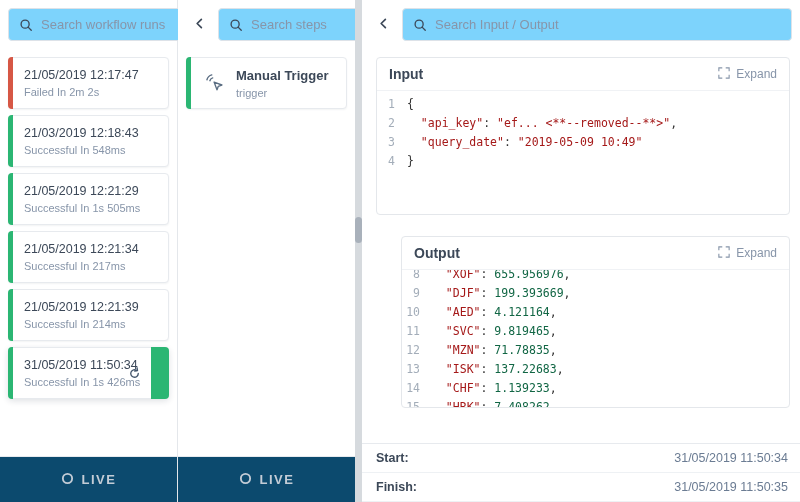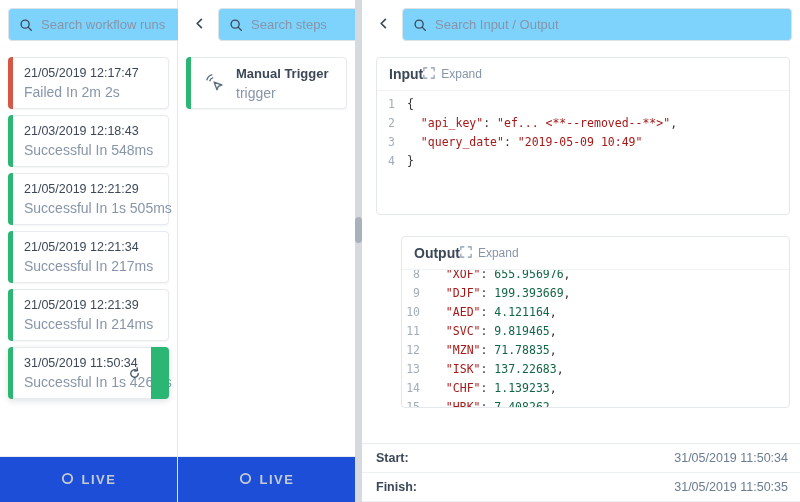--- a/index.html
+++ b/index.html
@@ -21,35 +21,35 @@
   .search-box input::placeholder { color:#8795a9; }
 
   .list { flex:1; min-height:0; padding:8px; display:flex; flex-direction:column; gap:6px; overflow:hidden; }
   .card { position:relative; flex:none; min-height:52px; background:#fff; border:1px solid #e7eaee; border-radius:4px;
           box-shadow:0 1px 2px rgba(31,45,61,.06); display:flex; align-items:center; padding:6px 8px 6px 15px; cursor:pointer; }
   .card::before { content:""; position:absolute; left:-1px; top:-1px; bottom:-1px; width:5px; border-radius:4px 0 0 4px; background:var(--stripe, var(--green,#2bb673)); }
   .card.selected { box-shadow:0 2px 6px rgba(31,45,61,.14); }
   .card.selected::after { content:""; position:absolute; right:-1px; top:-1px; bottom:-1px; width:18px; border-radius:0 4px 4px 0; background:var(--stripe, var(--green,#2bb673)); }
   .card-title { font-size:12.5px; color:#3c4858; white-space:nowrap; }
   .step-title { font-weight:700; font-size:13px; }
-  .card-sub { font-size:14px; color:#8795a9; margin-top:4px; white-space:nowrap; }
+  .card-sub { font-size:11px; color:#8795a9; margin-top:4px; white-space:nowrap; }
   .retry-btn { position:absolute; right:24px; top:50%; transform:translateY(-50%); width:20px; height:20px; display:flex; align-items:center; justify-content:center; background:none; border:none; cursor:pointer; }
   .step-icon { flex:none; width:26px; height:26px; margin-right:8px; display:flex; align-items:center; justify-content:center; }
 
-  .live-bar { flex:none; height:46px; border-top:1px solid #e7eaee; background:#1d4ed8; display:flex; align-items:center; justify-content:center; gap:8px;
+  .live-bar { flex:none; height:46px; border-top:1px solid #e7eaee; background:#0c4a6e; display:flex; align-items:center; justify-content:center; gap:8px;
               color:#c3ccd6; font-size:13px; font-weight:700; letter-spacing:1.5px; cursor:pointer; }
 
   .splitter { flex:none; width:7px; background:#d6dade; position:relative; cursor:col-resize; }
   .splitter-handle { position:absolute; left:0; top:217px; width:7px; height:26px; border-radius:4px; background:#a9b1bb; }
 
   .io-body { flex:none; padding:8px 10px 0 14px; display:flex; flex-direction:column; gap:21px; }
   .io-card { border:1px solid #e4e7eb; border-radius:4px; background:#fff; overflow:hidden; }
   .input-card { height:158px; }
   .output-card { height:172px;margin-left:25px; }
-  .io-card-header { display:flex; align-items:center; padding:8px 12px; border-bottom:1px solid #f0f2f5; }
+  .io-card-header { display:flex; align-items:center; justify-content:space-between; padding:8px 12px; border-bottom:1px solid #f0f2f5; }
   .io-title { font-size:14px; font-weight:700; color:#3c4858; }
   .expand-btn { display:flex; align-items:center; gap:6px; background:none; border:none; color:#8795a9; font-size:12px; cursor:pointer; }
 
   .code-area { font-family:"DejaVu Sans Mono", monospace; font-size:11.5px; line-height:19px; overflow:hidden; padding-top:4px; }
   .output-card .code-area { height:137px; }
   .output-card .code-area .code-line:first-child { margin-top:-9px; }
   .code-line { display:flex; }
   .ln { flex:none; width:30px; text-align:right; padding-right:12px; color:#a3adb9; user-select:none; }
   .code { white-space:pre; color:#333; }
   .tk-p { color:#333; }

